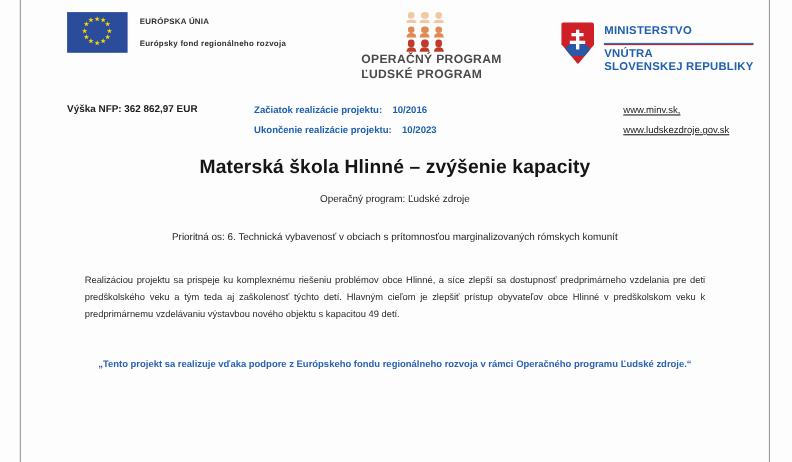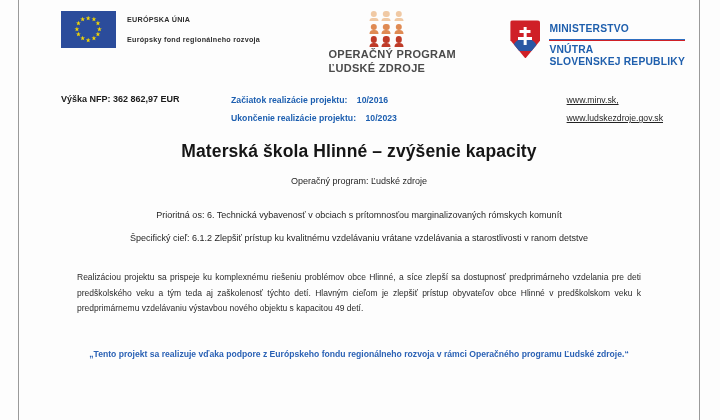--- a/index.html
+++ b/index.html
@@ -352,21 +352,21 @@
               <div class="head"></div>
               <div class="body"></div>
             </div>
           <div class="person p-row3">
               <div class="head"></div>
               <div class="body"></div>
             </div>
         </div>
         <div class="op-text">
           <div>OPERAČNÝ PROGRAM</div>
-          <div>ĽUDSKÉ ZDROJE</div>
+          <div>ĽUDSKÉ PROGRAM</div>
         </div>
       </div>
 
       <div class="logo-block" style="margin-left:18px;">
         <div class="coat">
           <div class="shield">
             <div class="hill"></div>
             <div class="cross-v"></div>
             <div class="cross-h1"></div>
             <div class="cross-h2"></div>
@@ -401,21 +401,20 @@
         <div><a href="#">www.minv.sk,</a></div>
         <div><a href="#">www.ludskezdroje.gov.sk</a></div>
       </div>
 
     </div>
 
     <div class="center-block">
       <div class="project-title">Materská škola Hlinné – zvýšenie kapacity</div>
       <div class="sub-line s1">Operačný program: Ľudské zdroje</div>
       <div class="sub-line s2">Prioritná os: 6. Technická vybavenosť v obciach s prítomnosťou marginalizovaných rómskych komunít</div>
-      <div class="sub-line s3">Špecifický cieľ: 6.1.2 Zlepšiť prístup ku kvalitnému vzdelávaniu vrátane vzdelávania a starostlivosti v ranom detstve</div>
     </div>
 
     <div class="body-par">Realizáciou projektu sa prispeje ku komplexnému riešeniu problémov obce Hlinné, a síce zlepší sa dostupnosť predprimárneho vzdelania pre deti predškolského veku a tým teda aj zaškolenosť týchto detí. Hlavným cieľom je zlepšiť prístup obyvateľov obce Hlinné v predškolskom veku k predprimárnemu vzdelávaniu výstavbou nového objektu s kapacitou 49 detí.</div>
 
     <div class="footer-quote">„Tento projekt sa realizuje vďaka podpore z  Európskeho fondu regionálneho rozvoja v rámci Operačného programu Ľudské zdroje.“</div>
 
   </div>
 </div>
 
 </body></html>

